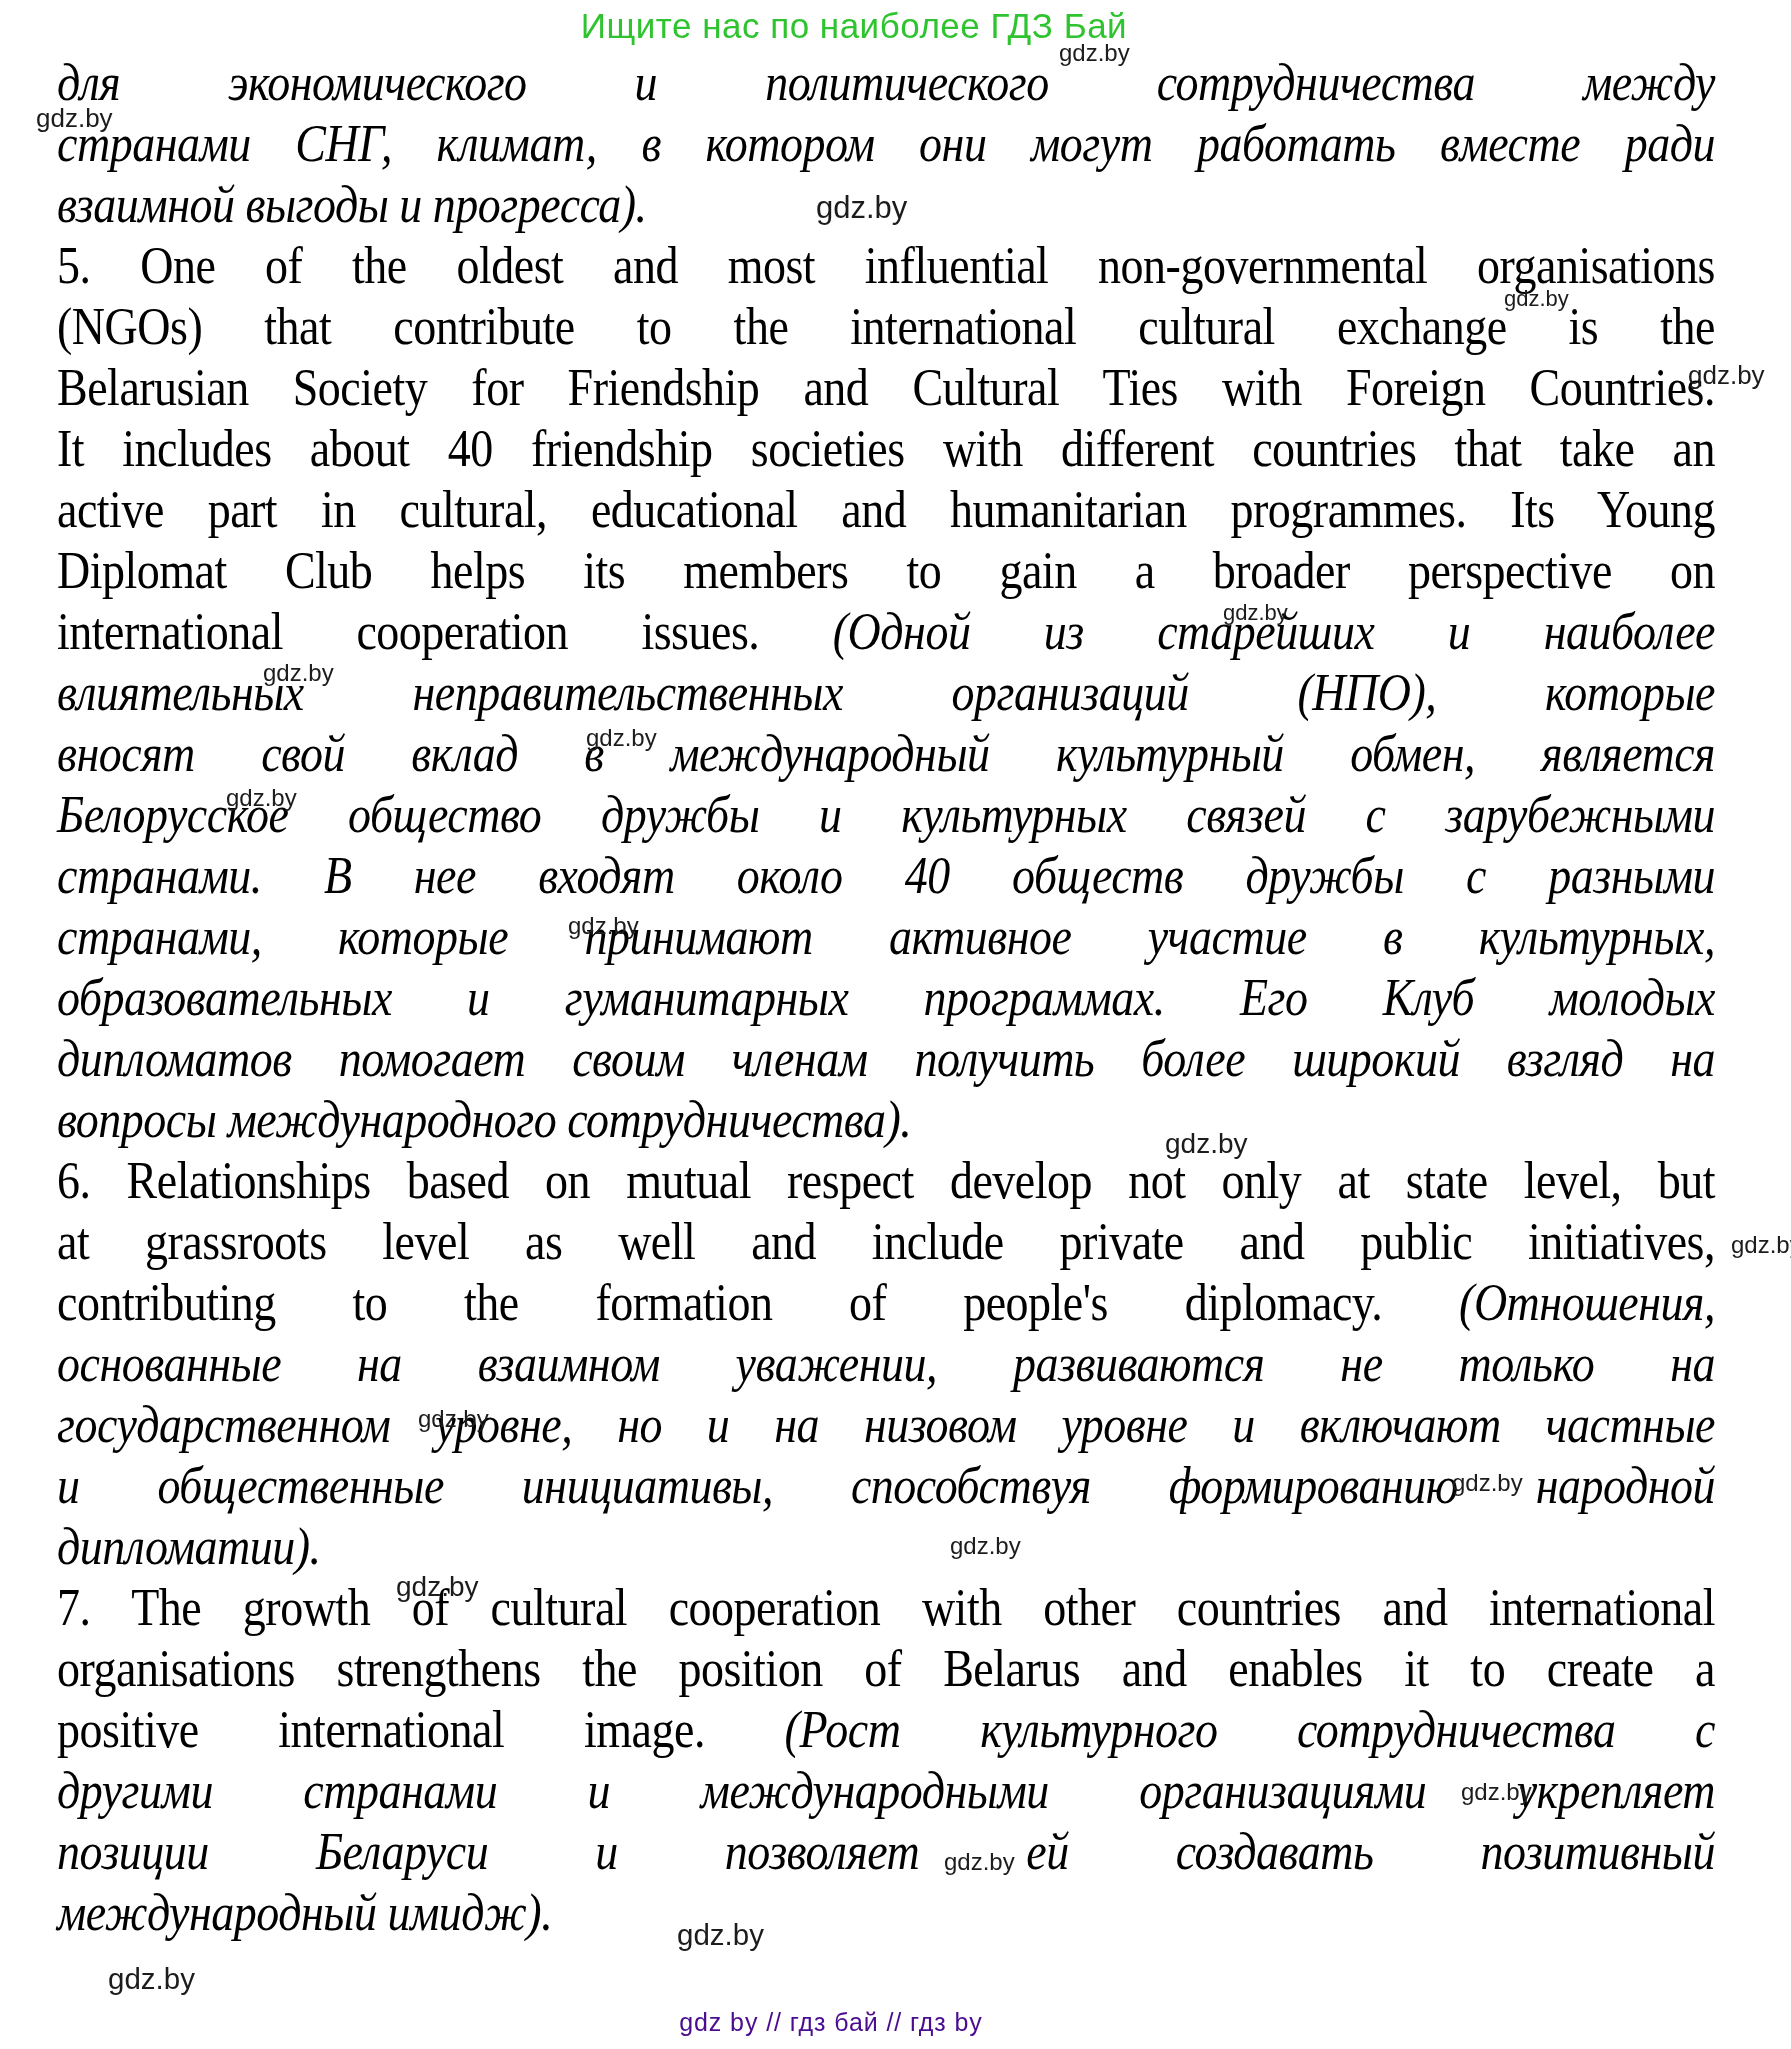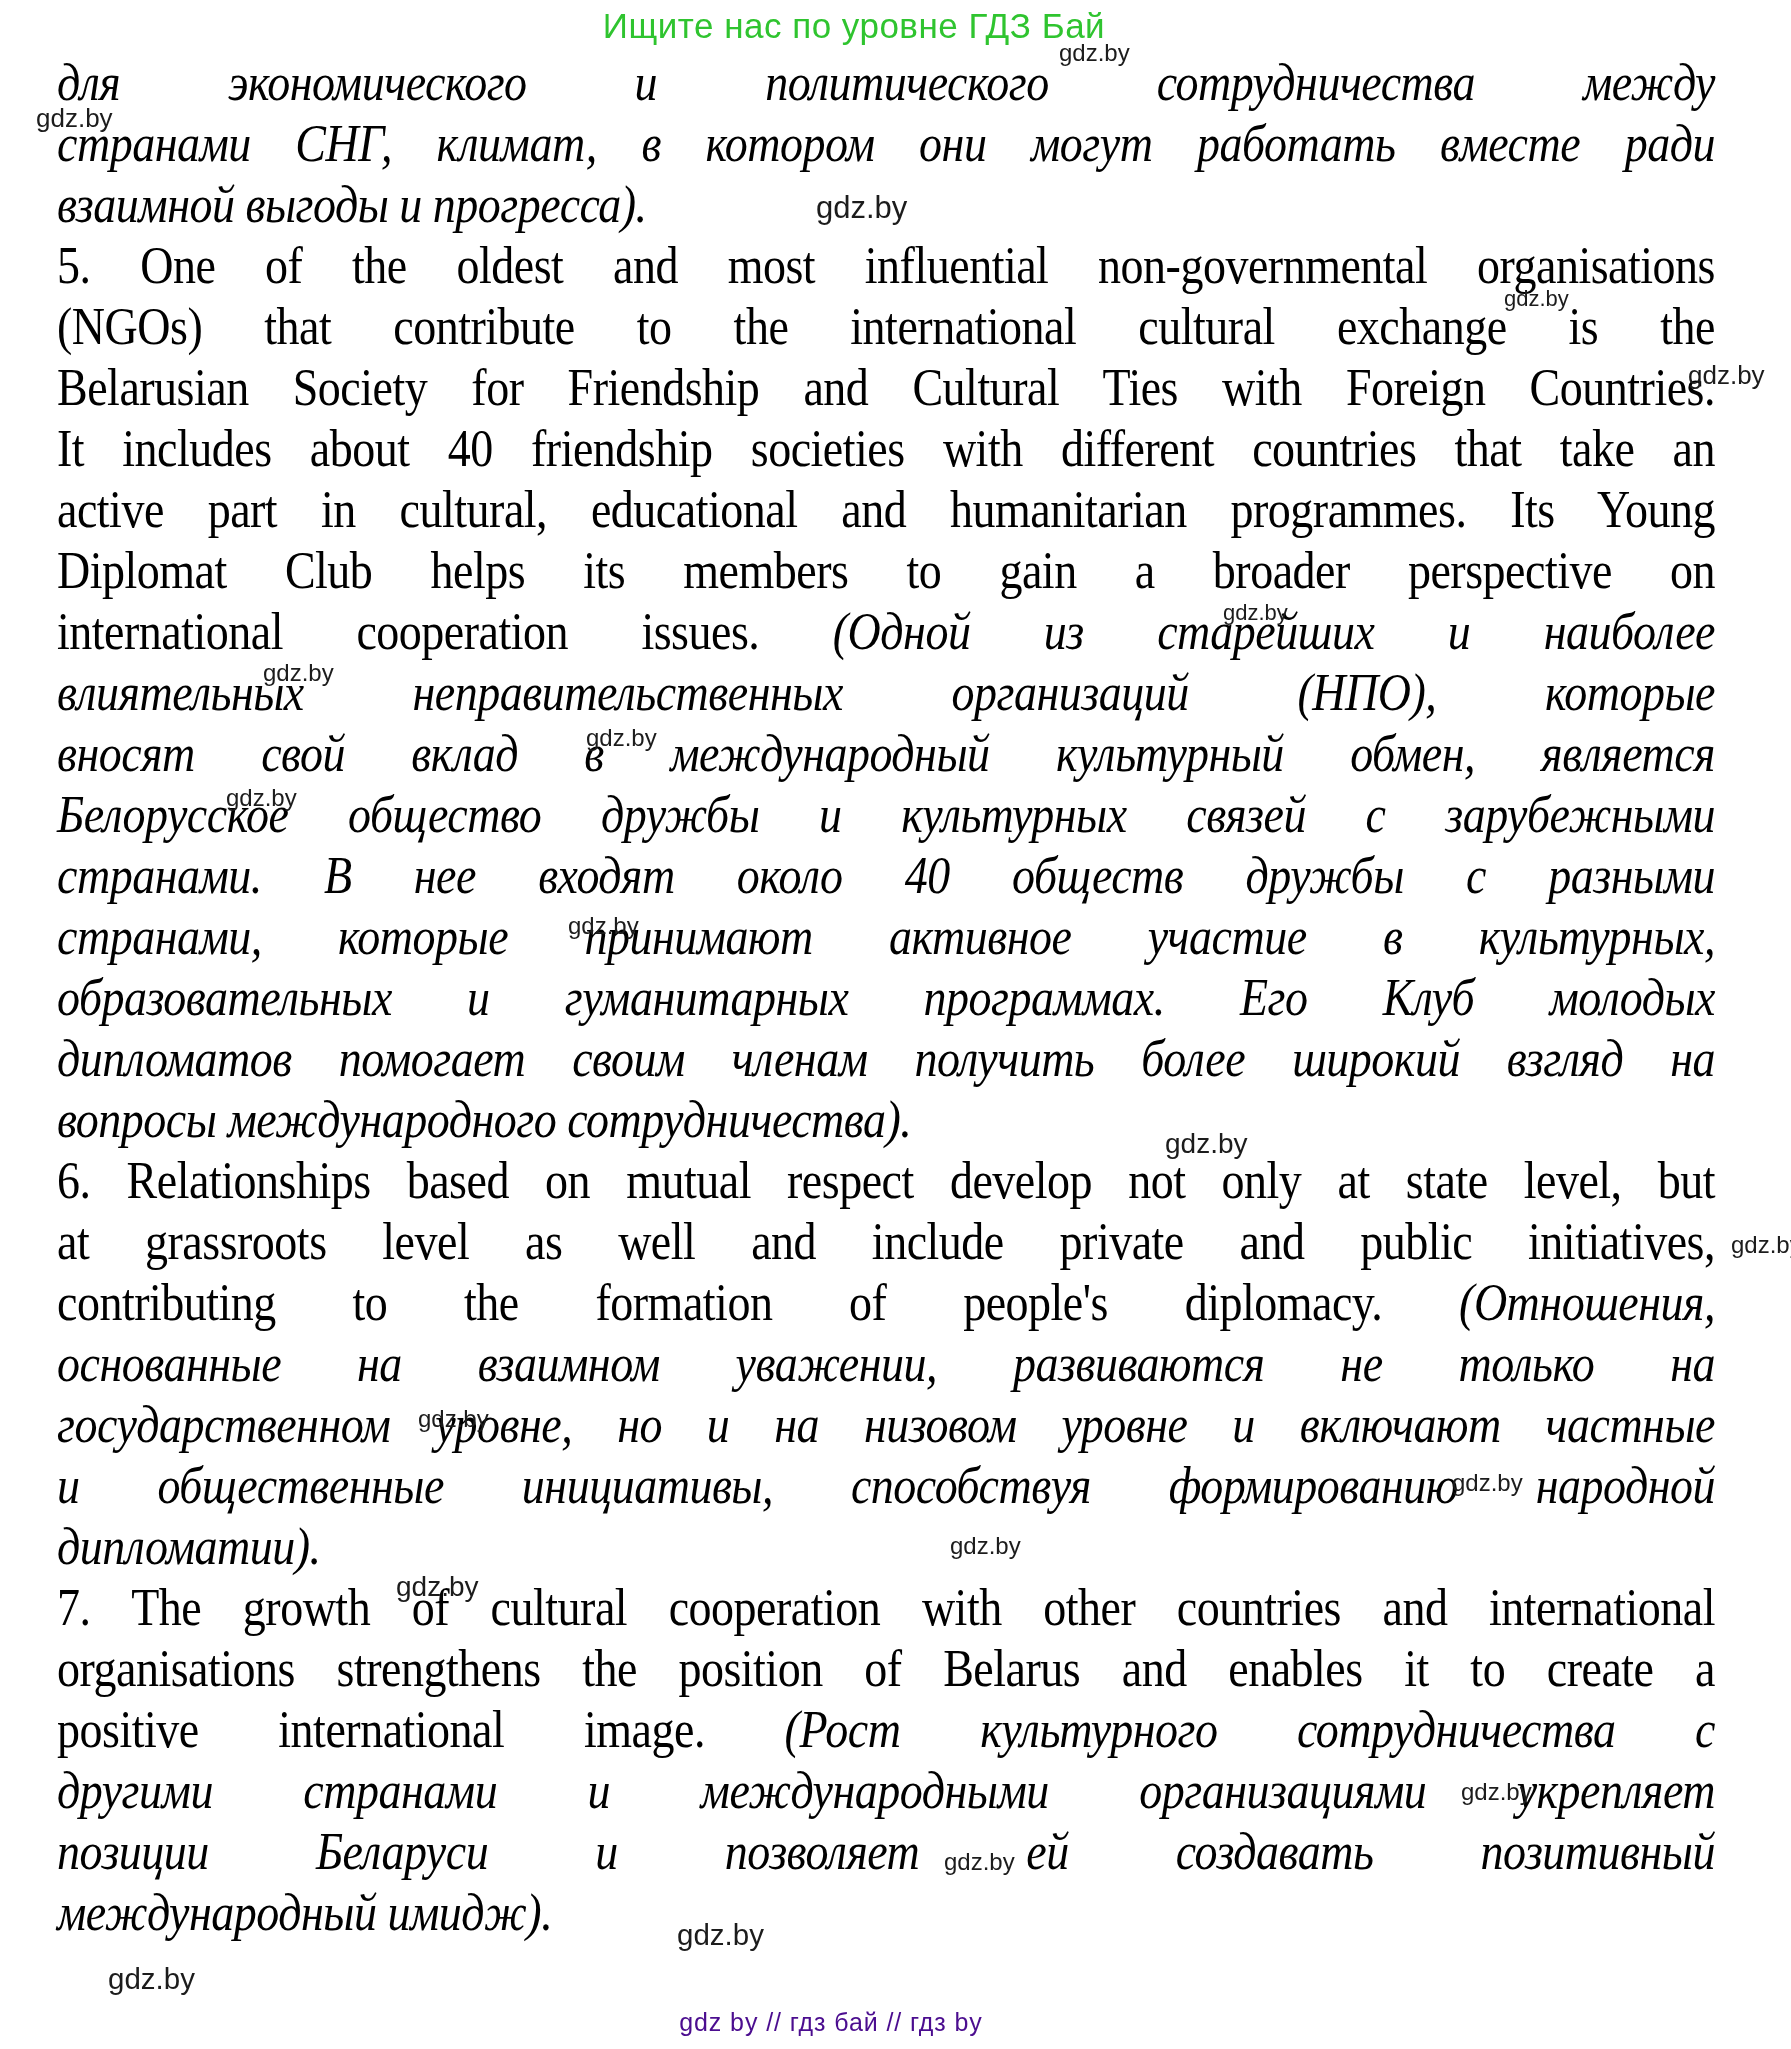--- a/index.html
+++ b/index.html
@@ -66,21 +66,21 @@
     font-family:"Liberation Sans","DejaVu Sans",sans-serif;
     font-size:25px;font-weight:500;
     color:var(--promo-purple);
     letter-spacing:0.9px;
   }
 </style>
 </head>
 <body>
 
 <div class="page">
-  <div class="promo-header">Ищите нас по уровне ГДЗ Бай</div>
+  <div class="promo-header">Ищите нас по наиболее ГДЗ Бай</div>
 
   <div class="text-flow">
       <div class="para">
         <div class="line"><span class="ru">для экономического и политического сотрудничества между</span></div>
         <div class="line"><span class="ru">странами СНГ, климат, в котором они могут работать вместе ради</span></div>
         <div class="line last"><span class="ru">взаимной выгоды и прогресса).</span></div>
       </div>
       <div class="para">
         <div class="line"><span class="en">5. One of the oldest and most influential non-governmental organisations</span></div>
         <div class="line"><span class="en">(NGOs) that contribute to the international cultural exchange is the</span></div>

